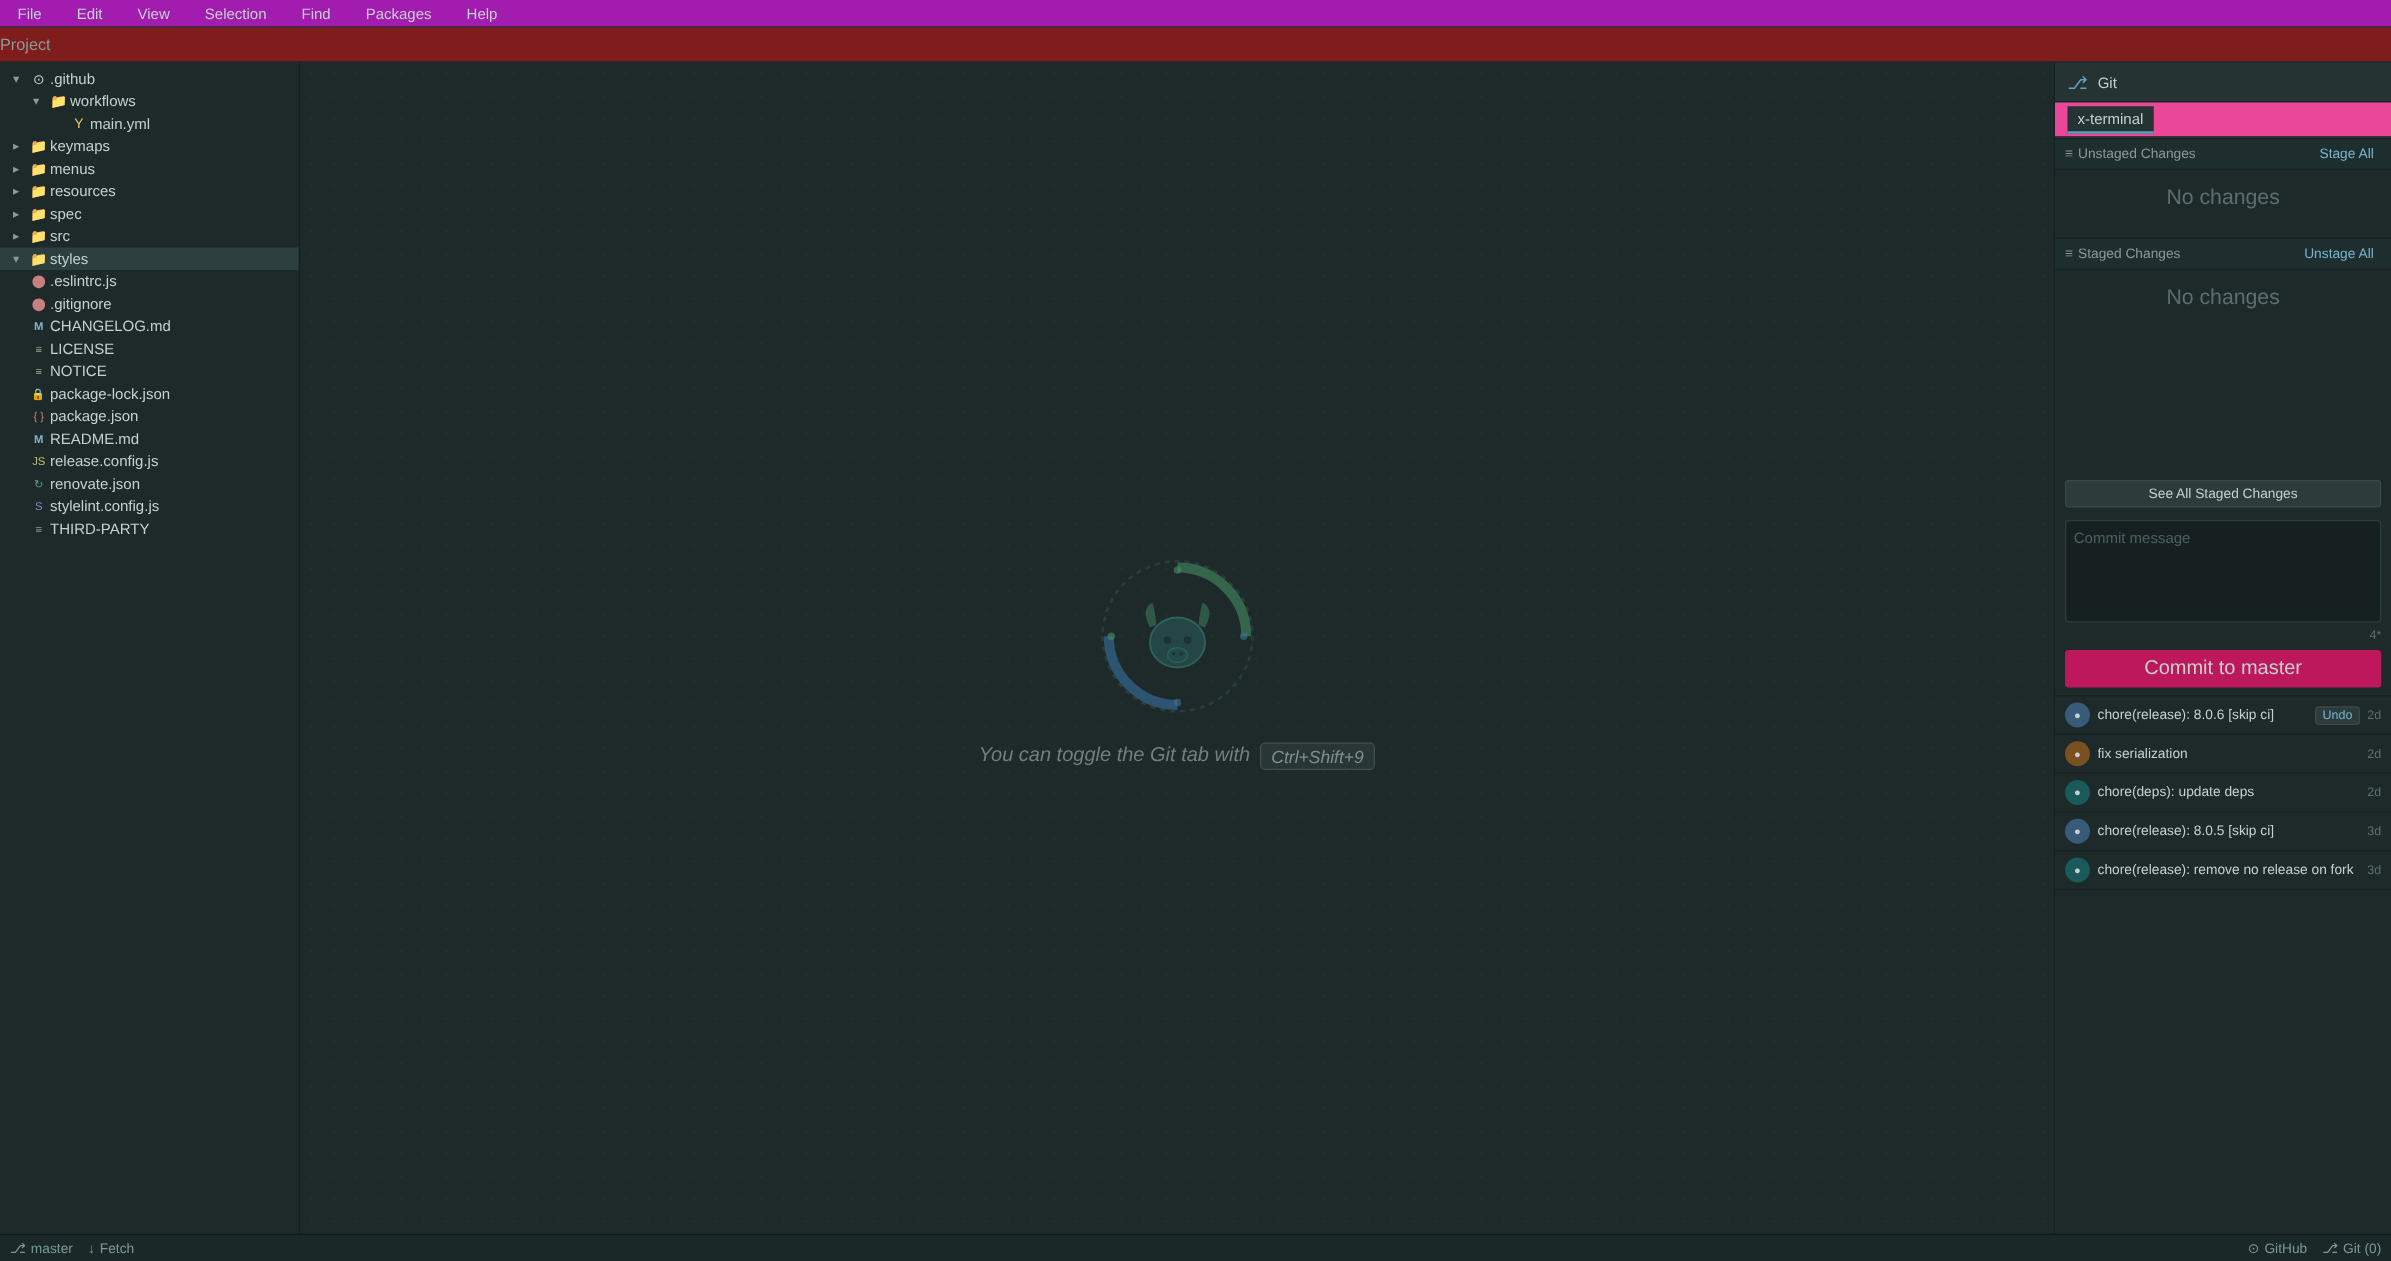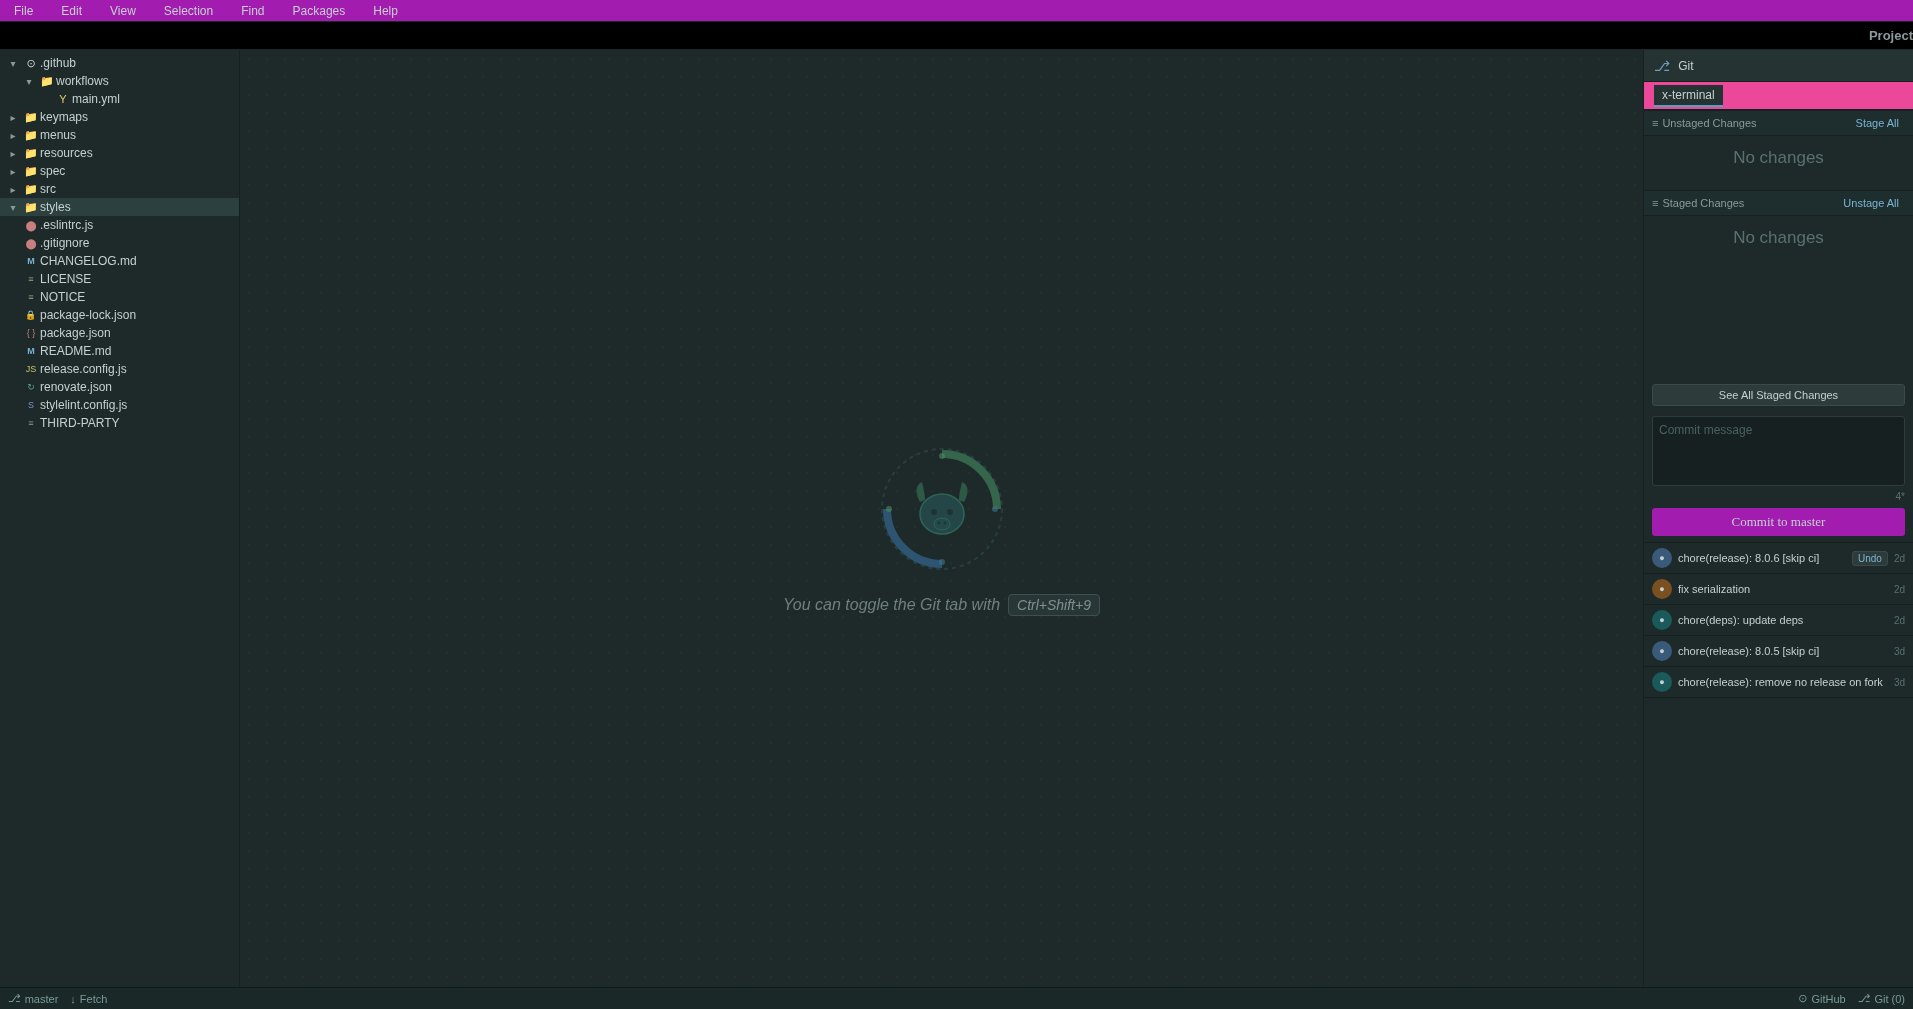--- a/index.html
+++ b/index.html
@@ -26,26 +26,25 @@
     }
     .menu-item {
       cursor: pointer;
       padding: 2px 6px;
       color: #c5d0d0;
     }
 
     
     #title-bar {
       height: 28px;
-      background: #000000;
-      display: flex;
-      align-items: center;
-      justify-content: flex-end;
+      background: #7f1d1d;
+      display: flex;
+      align-items: center;
+      justify-content: flex-start;
       border-bottom: 1px solid #1a2828;
-      font-weight: bold;
     }
     #title-bar .project-title {
       font-size: 13px;
       color: #8a9a9a;
     }
 
     
     #main {
       display: flex;
       height: calc(1009px - 50px);
@@ -223,21 +222,21 @@
       border-radius: 3px;
     }
 
     
     #commit-area {
       padding: 6px 8px;
       flex-shrink: 0;
     }
     #commit-textarea {
       width: 100%;
-      height: 70px;
+      height: 82px;
       background: #162020;
       border: 1px solid #2d3d3d;
       color: #8a9a9a;
       font-size: 12px;
       padding: 6px;
       resize: none;
       border-radius: 3px;
       font-family: inherit;
     }
     #commit-textarea::placeholder { color: #4a6060; }
@@ -245,28 +244,27 @@
       font-size: 10px;
       color: #5a7070;
       text-align: right;
       padding: 2px 0;
     }
 
     
     #commit-btn {
       width: 100%;
       padding: 6px;
-      background: #a21caf;
+      background: #be185d;
       border: none;
       color: #c5d0d0;
-      font-size: 13px;
+      font-size: 16px;
       cursor: pointer;
       border-radius: 3px;
       margin-top: 4px;
-      font-family: Liberation Serif, serif;
     }
 
     
     #recent-commits {
       flex: 1;
       overflow-y: auto;
       border-top: 1px solid #152020;
     }
     .commit-row {
       display: flex;

